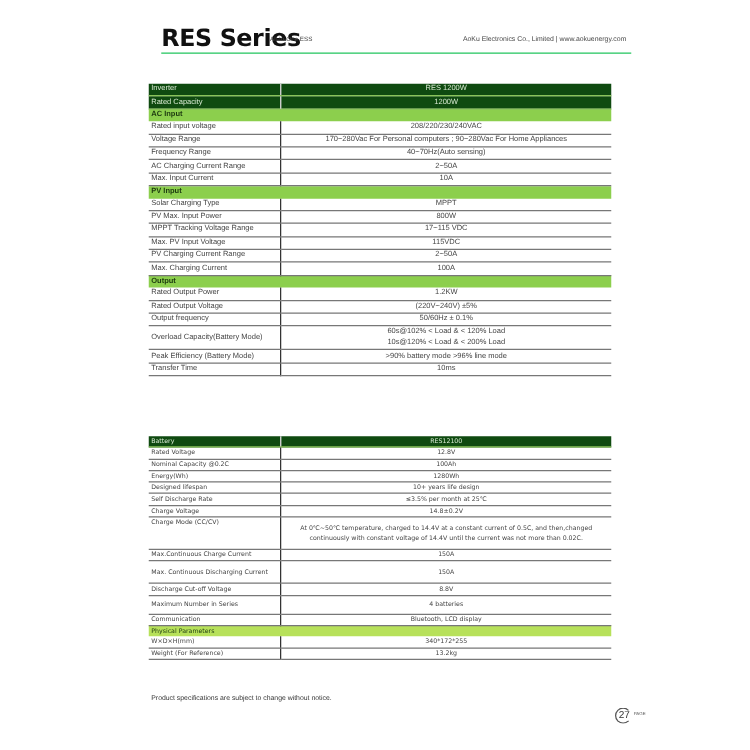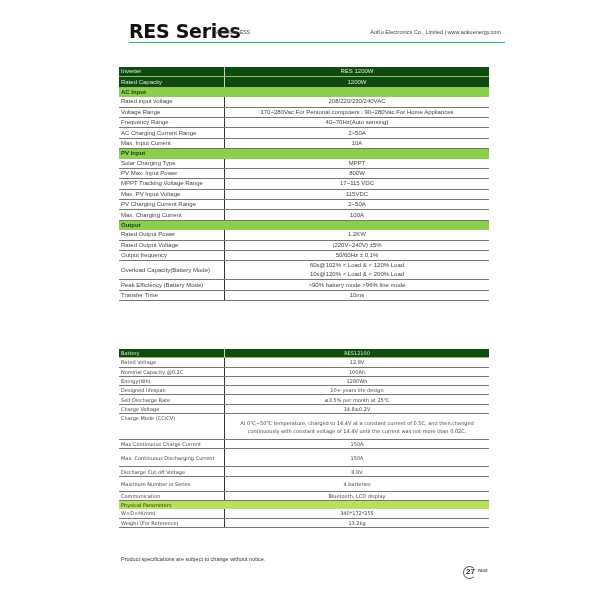--- a/index.html
+++ b/index.html
@@ -23,21 +23,21 @@
   #t1 td { font-size: 6px; }
   #t2 { top: 349px; font-family: "DejaVu Sans", sans-serif; }
   #t2 td { font-size: 5px; height: 8.3px; line-height: 8px; }
   #t2 tr.dark td { background: #0f4a10; }
   #t2 tr.sec td { background: #b7e15a; font-weight: normal; }
   #t2 tr.cm td { height: 25px; }
   #t2 tr.mx td { height: 17px; }
   #t2 tr.mns td { height: 14px; }
 
   .notice { position: absolute; left: 121px; top: 556px; font-size: 5.5px; color: #333; }
-  .page { position: absolute; left: 463px; top: 566px; width: 26px; height: 14px; font-weight: bold; }
+  .page { position: absolute; left: 492px; top: 566px; width: 26px; height: 14px; }
   .page .circ { position: absolute; left: 0; top: 0; width: 11px; height: 11px; border: 1px solid #555; border-right-color: transparent; border-radius: 50%; }
   .page .num { position: absolute; left: 3px; top: 1px; font-size: 8px; color: #333; }
   .page .lbl { position: absolute; left: 15px; top: 3px; font-size: 3.5px; color: #555; }
 </style>
 </head>
 <body>
 
 <div class="hdr">
   <span class="title">RES Series</span>
   <span class="sub">All-In-One  ESS</span>

